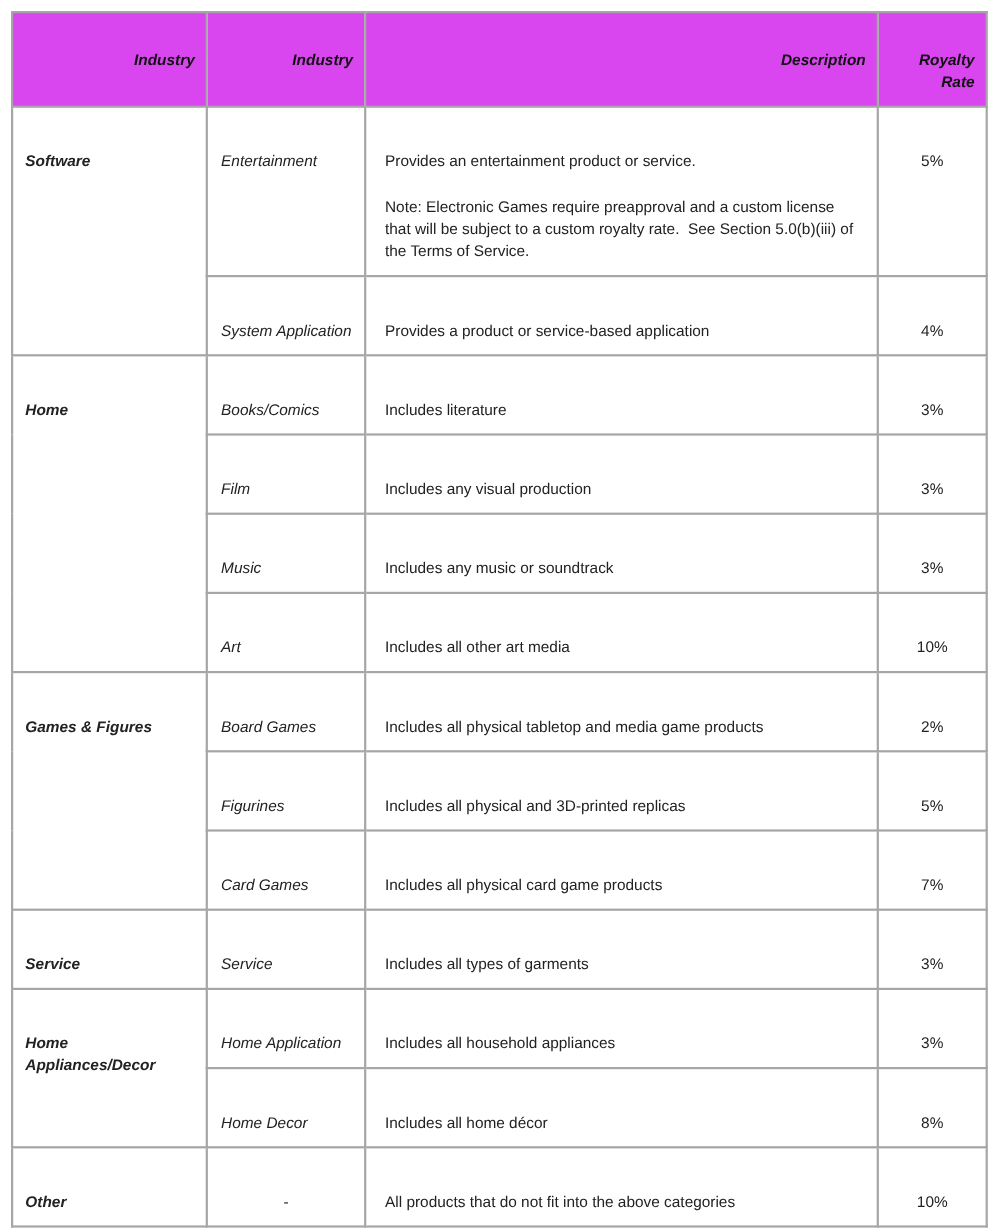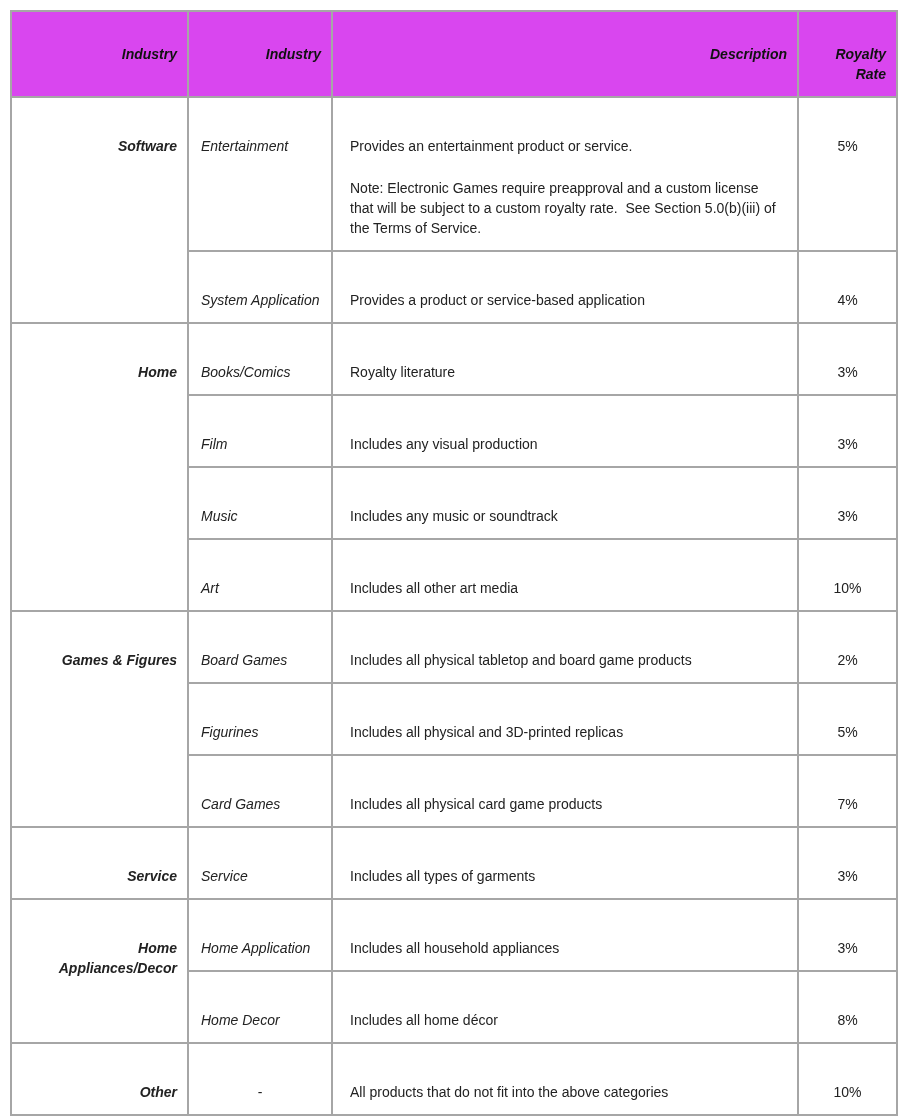--- a/index.html
+++ b/index.html
@@ -38,21 +38,20 @@
     padding: 32px 10px 12px 11px;
     color: #111111;
   }
   .royalty-table td {
     padding: 38px 10px 12px 12px;
   }
   td.industry-cell {
     font-weight: bold;
     font-style: italic;
     padding-left: 11px;
-    text-align: right;
   }
   td.product-cell {
     font-style: italic;
     margin-left: 19px;
   }
   td.product-cell.centered {
     font-style: normal;
     text-align: center;
     padding-left: 4px;
     padding-right: 4px;
@@ -113,21 +112,21 @@
         <td class="desc-cell">
           <p>Provides a product or service-based application</p>
         </td>
         <td class="rate-cell">4%</td>
       </tr>
 
       <tr class="h-std">
         <td class="industry-cell" rowspan="4">Home</td>
         <td class="product-cell">Books/Comics</td>
         <td class="desc-cell">
-          <p>Royalty literature</p>
+          <p>Includes literature</p>
         </td>
         <td class="rate-cell">3%</td>
       </tr>
       <tr class="h-std">
         <td class="product-cell">Film</td>
         <td class="desc-cell">
           <p>Includes any visual production</p>
         </td>
         <td class="rate-cell">3%</td>
       </tr>
@@ -143,21 +142,21 @@
         <td class="desc-cell">
           <p>Includes all other art media</p>
         </td>
         <td class="rate-cell">10%</td>
       </tr>
 
       <tr class="h-std">
         <td class="industry-cell" rowspan="3">Games &amp; Figures</td>
         <td class="product-cell">Board Games</td>
         <td class="desc-cell">
-          <p>Includes all physical tabletop and board game products</p>
+          <p>Includes all physical tabletop and media game products</p>
         </td>
         <td class="rate-cell">2%</td>
       </tr>
       <tr class="h-std">
         <td class="product-cell">Figurines</td>
         <td class="desc-cell">
           <p>Includes all physical and 3D-printed replicas</p>
         </td>
         <td class="rate-cell">5%</td>
       </tr>

